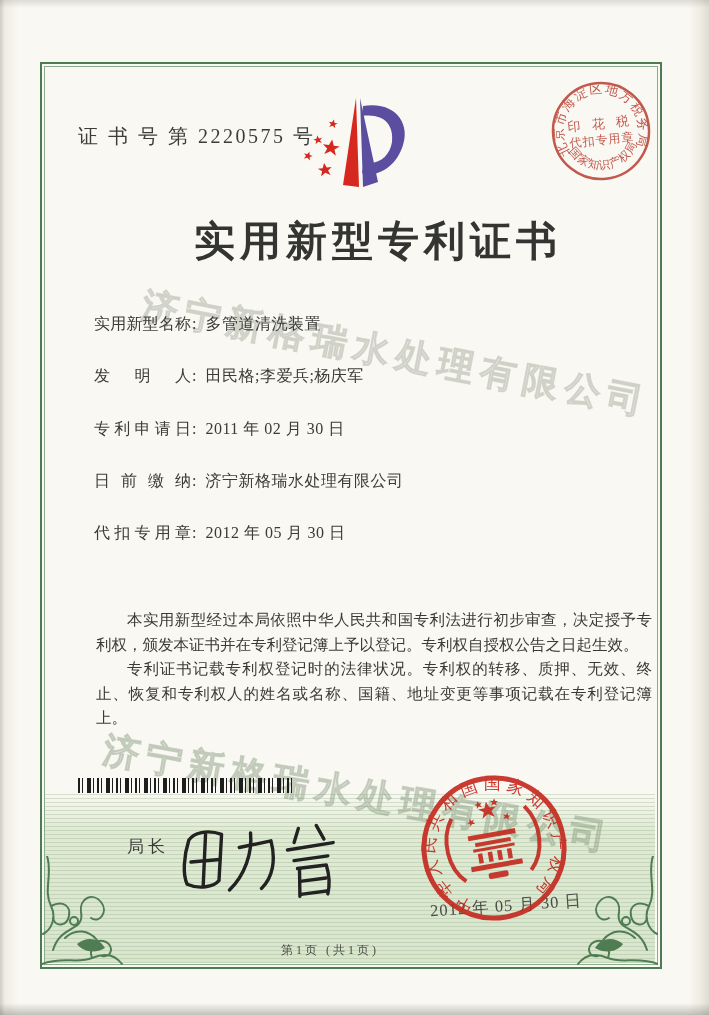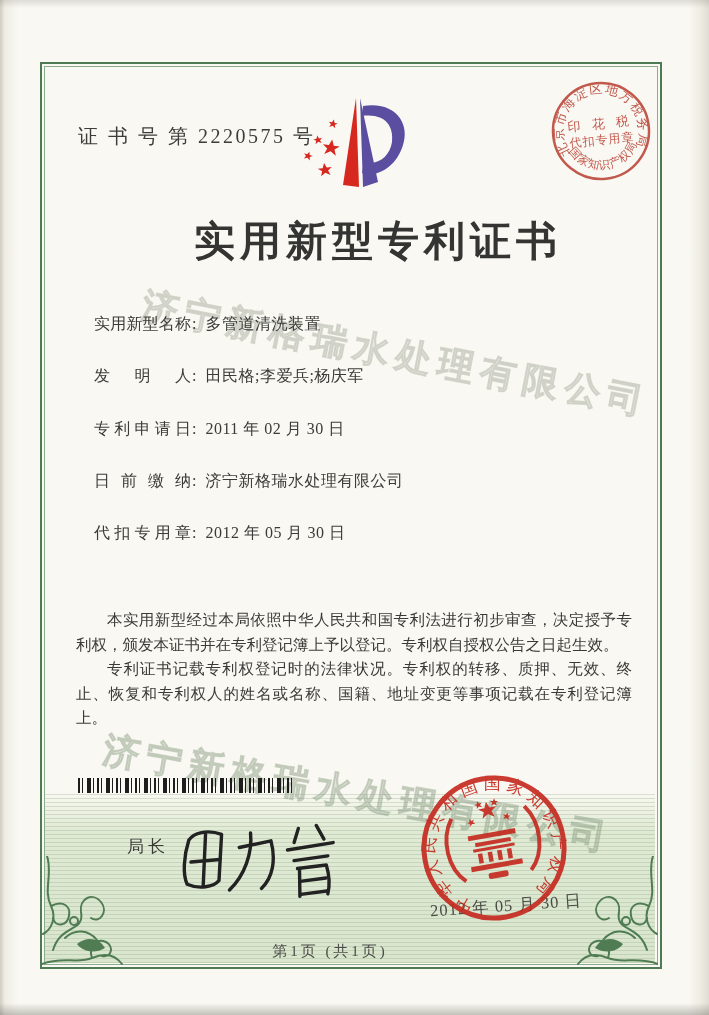--- a/index.html
+++ b/index.html
@@ -43,42 +43,42 @@
 
   .title{position:absolute;left:40px;width:522px;top:214px;text-align:right;
     font-size:41px;font-weight:700;letter-spacing:5px;color:#343432;}
 
   .fields{position:absolute;left:94px;top:314px;width:520px;color:#3b3b39;font-size:16px;}
   .field-row{height:52.3px;white-space:nowrap;}
   .flabel{display:inline-block;width:97px;text-align:justify;text-align-last:justify;}
   .fcolon{display:inline-block;margin:0 9px 0 1px;}
   .fvalue{letter-spacing:.5px;}
 
-  .body-text{position:absolute;left:76px;top:608px;width:556px;
+  .body-text{position:absolute;left:96px;top:608px;width:556px;
     font-size:15.5px;line-height:24.6px;color:#3a3a38;text-align:justify;}
   .body-text p{margin:0;text-indent:2em;}
 
   .barcode{position:absolute;left:78px;top:778px;width:215px;height:15px;
     background:repeating-linear-gradient(90deg,
       #1d1d1d 0 2px, rgba(0,0,0,0) 2px 4px,
       #1d1d1d 4px 5px, rgba(0,0,0,0) 5px 9px,
       #1d1d1d 9px 13px, rgba(0,0,0,0) 13px 15px,
       #1d1d1d 15px 16px, rgba(0,0,0,0) 16px 19px);}
 
   .signer{position:absolute;left:127px;top:835px;font-size:17px;letter-spacing:4px;color:#3b3b38;}
   .signature{position:absolute;left:168px;top:818px;width:200px;height:85px;transform:rotate(-3deg);}
 
   .issue-date{position:absolute;left:430px;top:895px;font-size:16.5px;letter-spacing:1px;
     color:#4b4b45;transform:rotate(-4deg);z-index:35;}
 
   .seal{position:absolute;left:414px;top:768px;width:160px;height:160px;z-index:40;
     opacity:.9;transform:rotate(-10deg);}
 
   .footer{position:absolute;left:40px;top:942px;width:580px;text-align:center;
-    font-size:15px;letter-spacing:3px;color:#4c4c48;}
+    font-size:12px;letter-spacing:3px;color:#4c4c48;}
 
   .wm{position:absolute;white-space:nowrap;font-size:36px;letter-spacing:7px;font-weight:700;
     color:rgba(158,162,148,.16);-webkit-text-stroke:1px rgba(145,152,135,.30);}
   .wm-mid{left:138px;top:330px;transform:rotate(11deg);}
   .wm-bot{left:100px;top:770px;transform:rotate(10deg);
     color:rgba(140,158,132,.20);-webkit-text-stroke:1px rgba(130,150,122,.35);}
 
   .seal-ring-text{font-size:17px;letter-spacing:5px;fill:#c5271d;font-family:"Liberation Serif","DejaVu Serif",serif;}
   .tax-ring-top{font-size:13px;letter-spacing:1.5px;fill:#b5372a;}
   .tax-ring-bottom{font-size:11.5px;letter-spacing:.5px;fill:#b5372a;}

